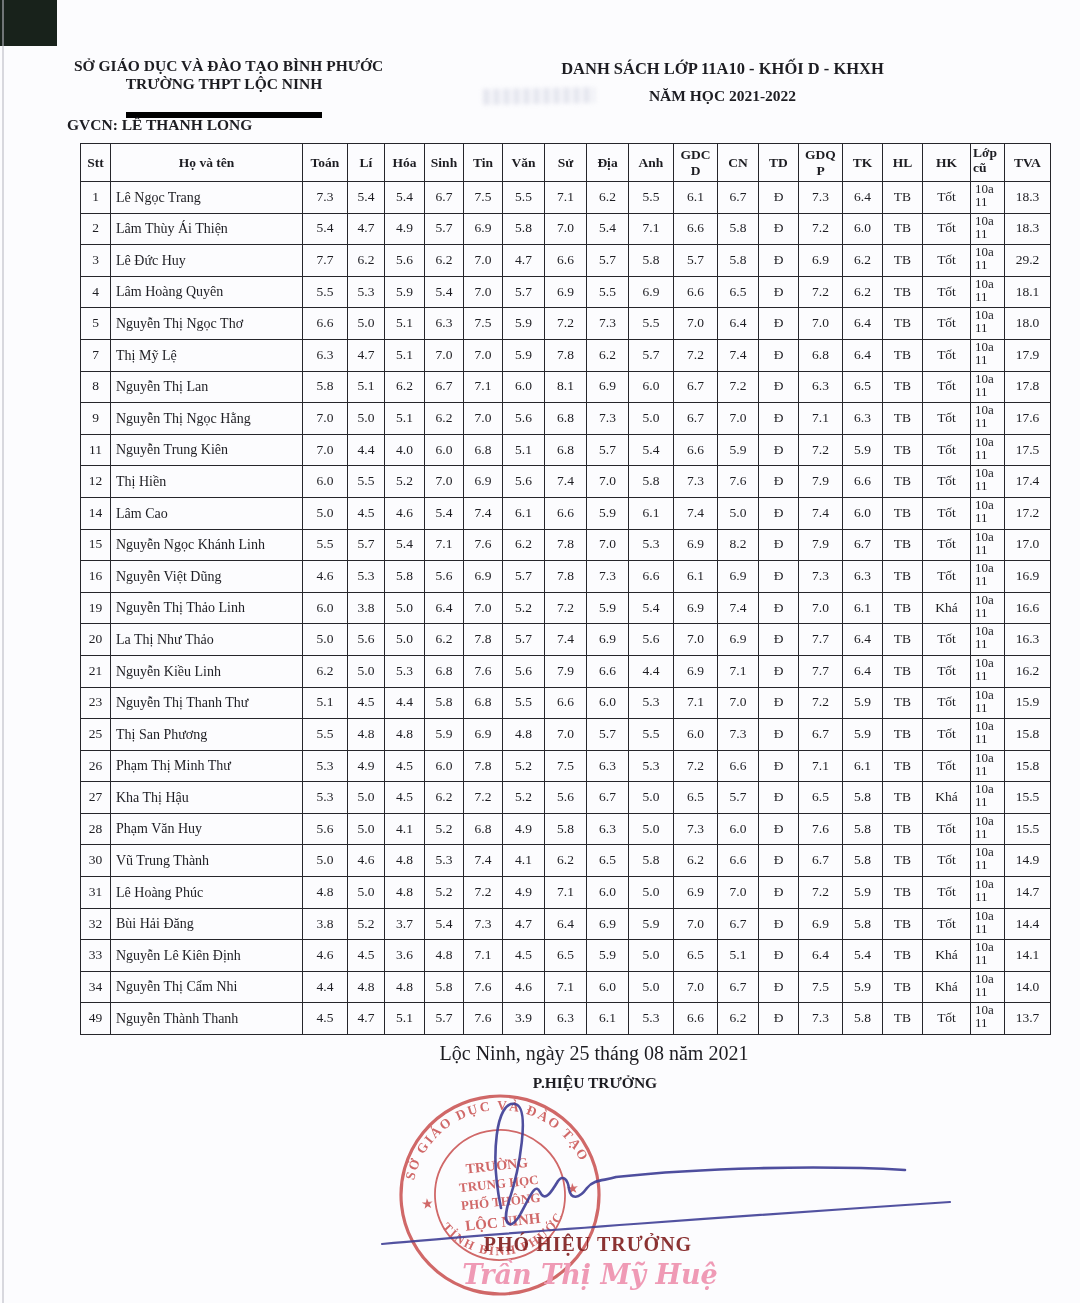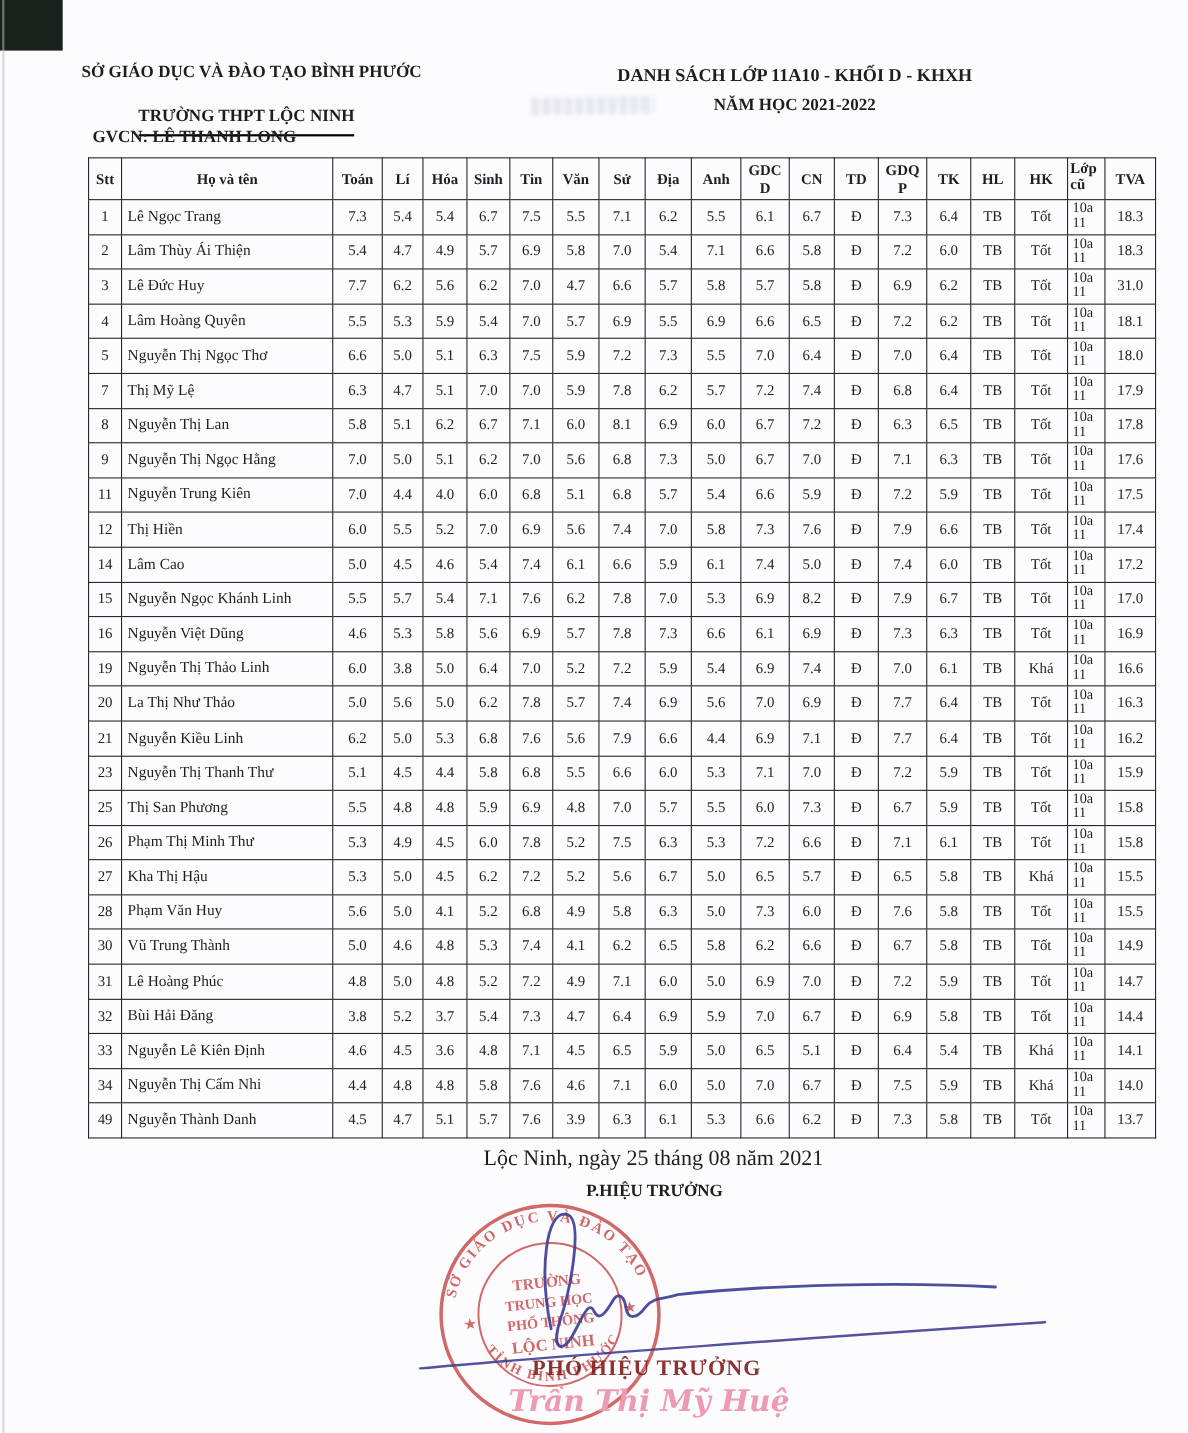--- a/index.html
+++ b/index.html
@@ -10,26 +10,26 @@
   }
   .corner-artifact { position:absolute; left:0; top:0; width:57px; height:46px; background:#18221b; }
   .edge-line { position:absolute; left:2px; top:0; width:2px; height:1303px; background:#b9b9c2; opacity:.55; }
   .watermark {
     position:absolute; left:483px; top:88px; width:112px; height:16px;
     background:repeating-linear-gradient(90deg,#c3c6d8 0 7px, transparent 7px 10px);
     filter:blur(2px); opacity:.4; transform:rotate(-1deg);
   }
   .org-block { position:absolute; left:74px; top:57px; width:300px; text-align:center; }
   .org-line1 { font-weight:bold; font-size:15.5px; white-space:nowrap; }
-  .org-line2 { display:inline-block; font-weight:bold; font-size:15.5px; margin-top:22px;
-               border-bottom:2px solid #000000; padding-bottom:7px; }
+  .org-line2 { display:inline-block; font-weight:bold; font-size:15.5px; margin-top:0;
+               border-bottom:6px solid #000000; padding-bottom:19px; }
   .title-block { position:absolute; left:540px; top:59px; width:365px; text-align:center; }
   .title-line1 { font-weight:bold; font-size:16.5px; white-space:nowrap; }
   .title-line2 { font-weight:bold; font-size:15.5px; margin-top:8px; }
-  .gvcn-line { position:absolute; left:84px; top:116px; font-weight:bold; font-size:15.5px; }
+  .gvcn-line { position:absolute; left:67px; top:116px; font-weight:bold; font-size:15.5px; }
 
   table.grades {
     position:absolute; left:80px; top:143px; width:961px;
     border-collapse:collapse; table-layout:fixed;
   }
   .grades th, .grades td { border:1.6px solid #26262b; overflow:hidden; }
   .grades thead tr { height:38px;padding-left:12px; }
   .grades tbody tr { height:31.6px; }
   .grades th {
     font-weight:bold; font-size:13.5px; text-align:center;
@@ -185,21 +185,21 @@
         <td>5.7</td>
         <td>5.8</td>
         <td>5.7</td>
         <td>5.8</td>
         <td>Đ</td>
         <td>6.9</td>
         <td>6.2</td>
         <td>TB</td>
         <td>Tốt</td>
         <td>10a11</td>
-        <td>31.0</td>
+        <td>29.2</td>
       </tr>
       <tr>
         <td>4</td>
         <td>Lâm Hoàng Quyên</td>
         <td>5.5</td>
         <td>5.3</td>
         <td>5.9</td>
         <td>5.4</td>
         <td>7.0</td>
         <td>5.7</td>
@@ -695,21 +695,21 @@
         <td>Đ</td>
         <td>7.5</td>
         <td>5.9</td>
         <td>TB</td>
         <td>Khá</td>
         <td>10a11</td>
         <td>14.0</td>
       </tr>
       <tr>
         <td>49</td>
-        <td>Nguyễn Thành Danh</td>
+        <td>Nguyễn Thành Thanh</td>
         <td>4.5</td>
         <td>4.7</td>
         <td>5.1</td>
         <td>5.7</td>
         <td>7.6</td>
         <td>3.9</td>
         <td>6.3</td>
         <td>6.1</td>
         <td>5.3</td>
         <td>6.6</td>

